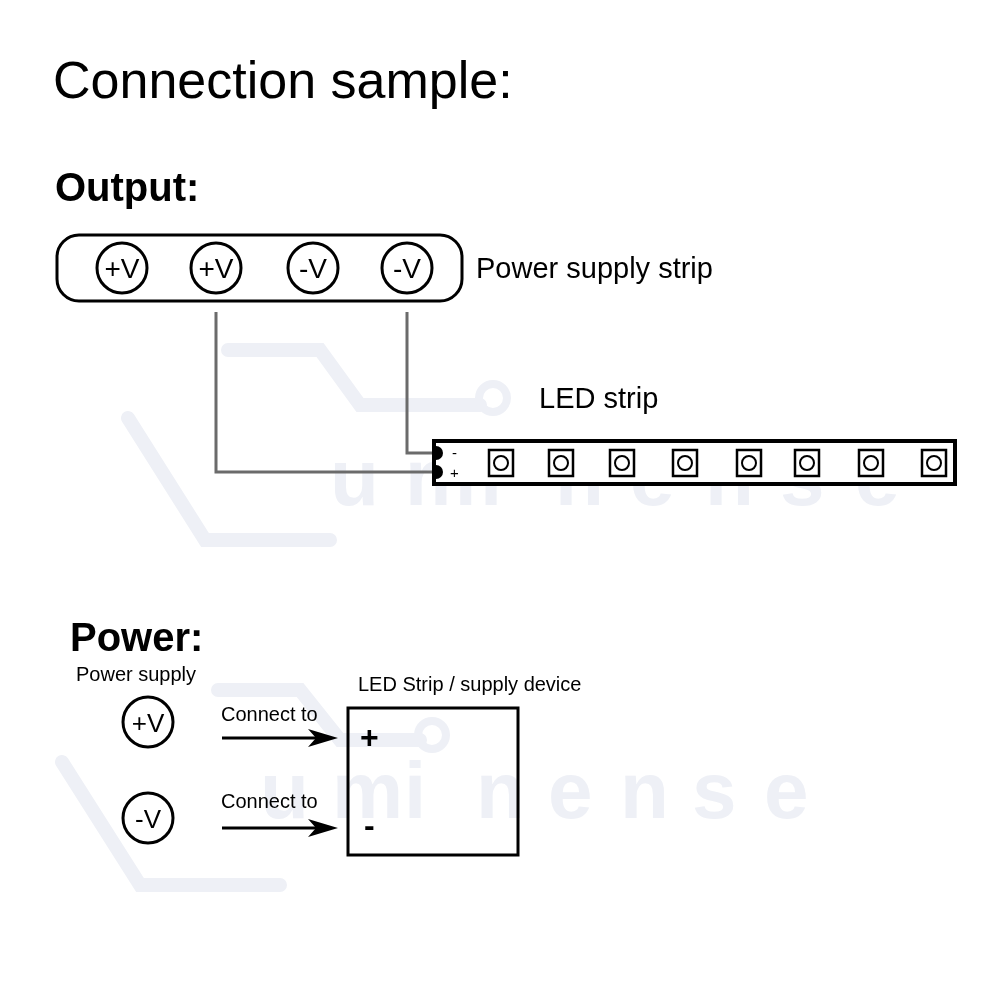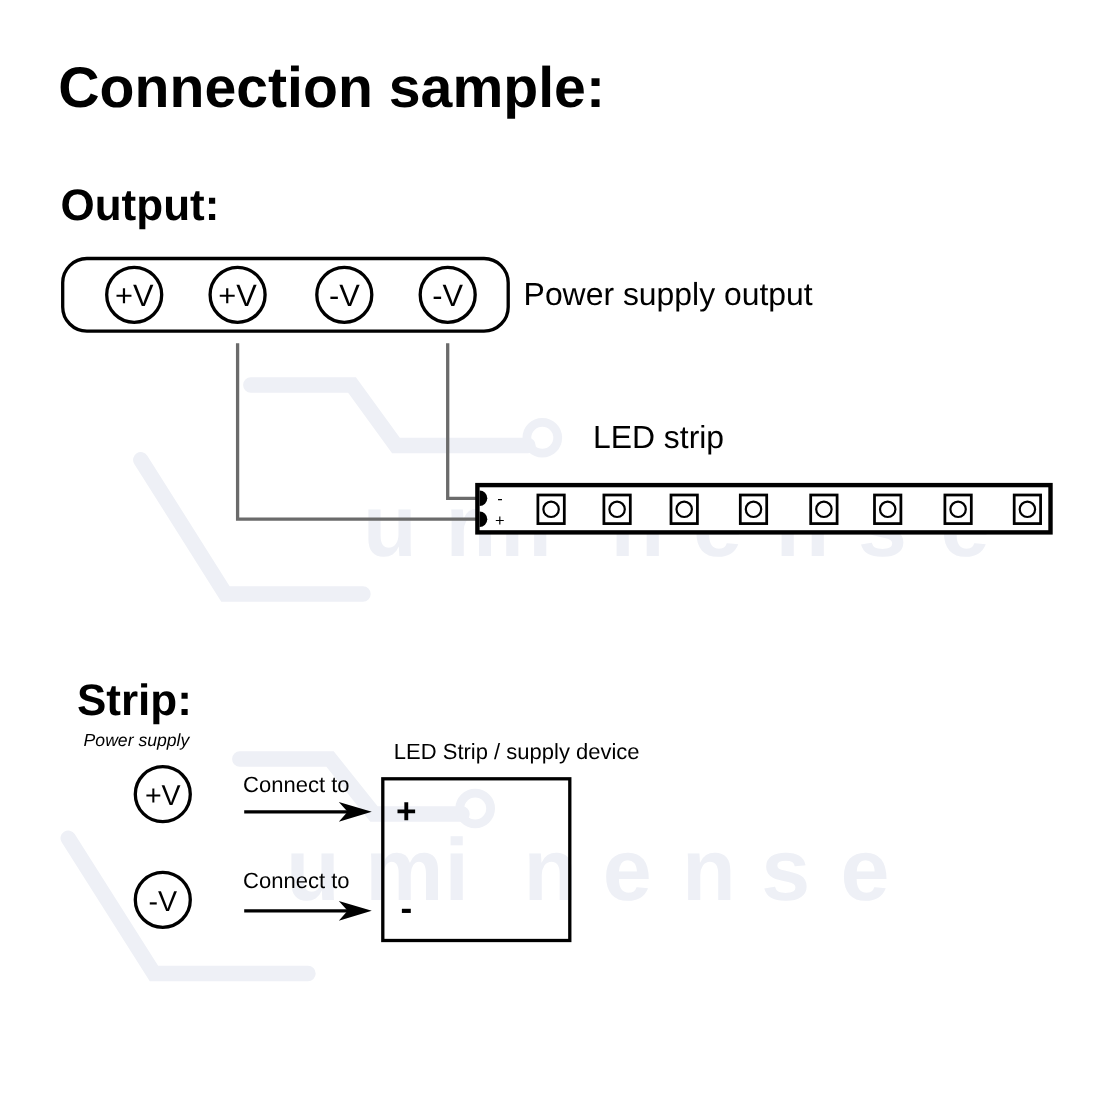--- a/index.html
+++ b/index.html
@@ -1,24 +1,24 @@
 <!DOCTYPE html>
 <html><head>
 <meta charset="utf-8">
 <style>
   html, body { margin: 0; padding: 0; background: #ffffff; }
   body { width: 1000px; height: 1000px; position: relative; overflow: hidden;
          font-family: "Liberation Sans", sans-serif; color: #000; }
   .abs { position: absolute; }
-  #title { left: 53px; top: 50px; font-size: 52px; font-weight: bold; line-height: 60px; white-space: nowrap; }
+  #title { left: 53px; top: 50px; font-size: 52px; font-weight: normal; line-height: 60px; white-space: nowrap; }
   #output-heading { left: 55px; top: 163px; font-size: 40px; font-weight: bold; line-height: 48px; text-align: center; }
   #psu-label { left: 476px; top: 250px; font-size: 29px; line-height: 36px; white-space: nowrap; }
   #strip-label { left: 539px; top: 380px; font-size: 29px; line-height: 36px; white-space: nowrap; }
   #note-heading { left: 70px; top: 613px; font-size: 40px; font-weight: bold; line-height: 48px; }
-  #note-psu-label { left: 76px; top: 662px; font-size: 16px; line-height: 24px; white-space: nowrap; font-style: italic; }
+  #note-psu-label { left: 76px; top: 662px; font-size: 20px; line-height: 24px; white-space: nowrap; }
   #note-device-label { left: 358px; top: 672px; font-size: 20px; line-height: 24px; white-space: nowrap; }
   .connect-label { font-size: 20px; line-height: 24px; white-space: nowrap; }
   #connect-1 { left: 221px; top: 702px; }
   #connect-2 { left: 221px; top: 789px; }
   svg#diagram { position: absolute; left: 0; top: 0; }
   .term-text { font-family: "Liberation Sans", sans-serif; font-size: 28px; }
   .note-term-text { font-family: "Liberation Sans", sans-serif; font-size: 26px; }
   .watermark { font-family: "Liberation Sans", sans-serif; font-weight: bold; fill: #eef0f6; }
 </style>
 </head>
@@ -134,19 +134,19 @@
   <path d="M338,738 L308,729 L316,738 L308,747 Z" fill="#000"></path>
   <line x1="222" y1="828" x2="322" y2="828" stroke="#000" stroke-width="3"></line>
   <path d="M338,828 L308,819 L316,828 L308,837 Z" fill="#000"></path>
   <rect x="348" y="708" width="170" height="147" fill="none" stroke="#000" stroke-width="3"></rect>
   <text x="360" y="748" font-size="32" font-weight="bold" font-family="Liberation Sans, sans-serif">+</text>
   <text x="364" y="836" font-size="32" font-weight="bold" font-family="Liberation Sans, sans-serif">-</text>
 </svg>
 
 <div id="title" class="abs">Connection sample:</div>
 <div id="output-heading" class="abs">Output:</div>
-<div id="psu-label" class="abs">Power supply output</div>
+<div id="psu-label" class="abs">Power supply strip</div>
 <div id="strip-label" class="abs">LED strip</div>
-<div id="note-heading" class="abs">Strip:</div>
+<div id="note-heading" class="abs">Power:</div>
 <div id="note-psu-label" class="abs">Power supply</div>
 <div id="note-device-label" class="abs">LED Strip / supply device</div>
 <div id="connect-1" class="abs connect-label">Connect to</div>
 <div id="connect-2" class="abs connect-label">Connect to</div>
 
 </body></html>

